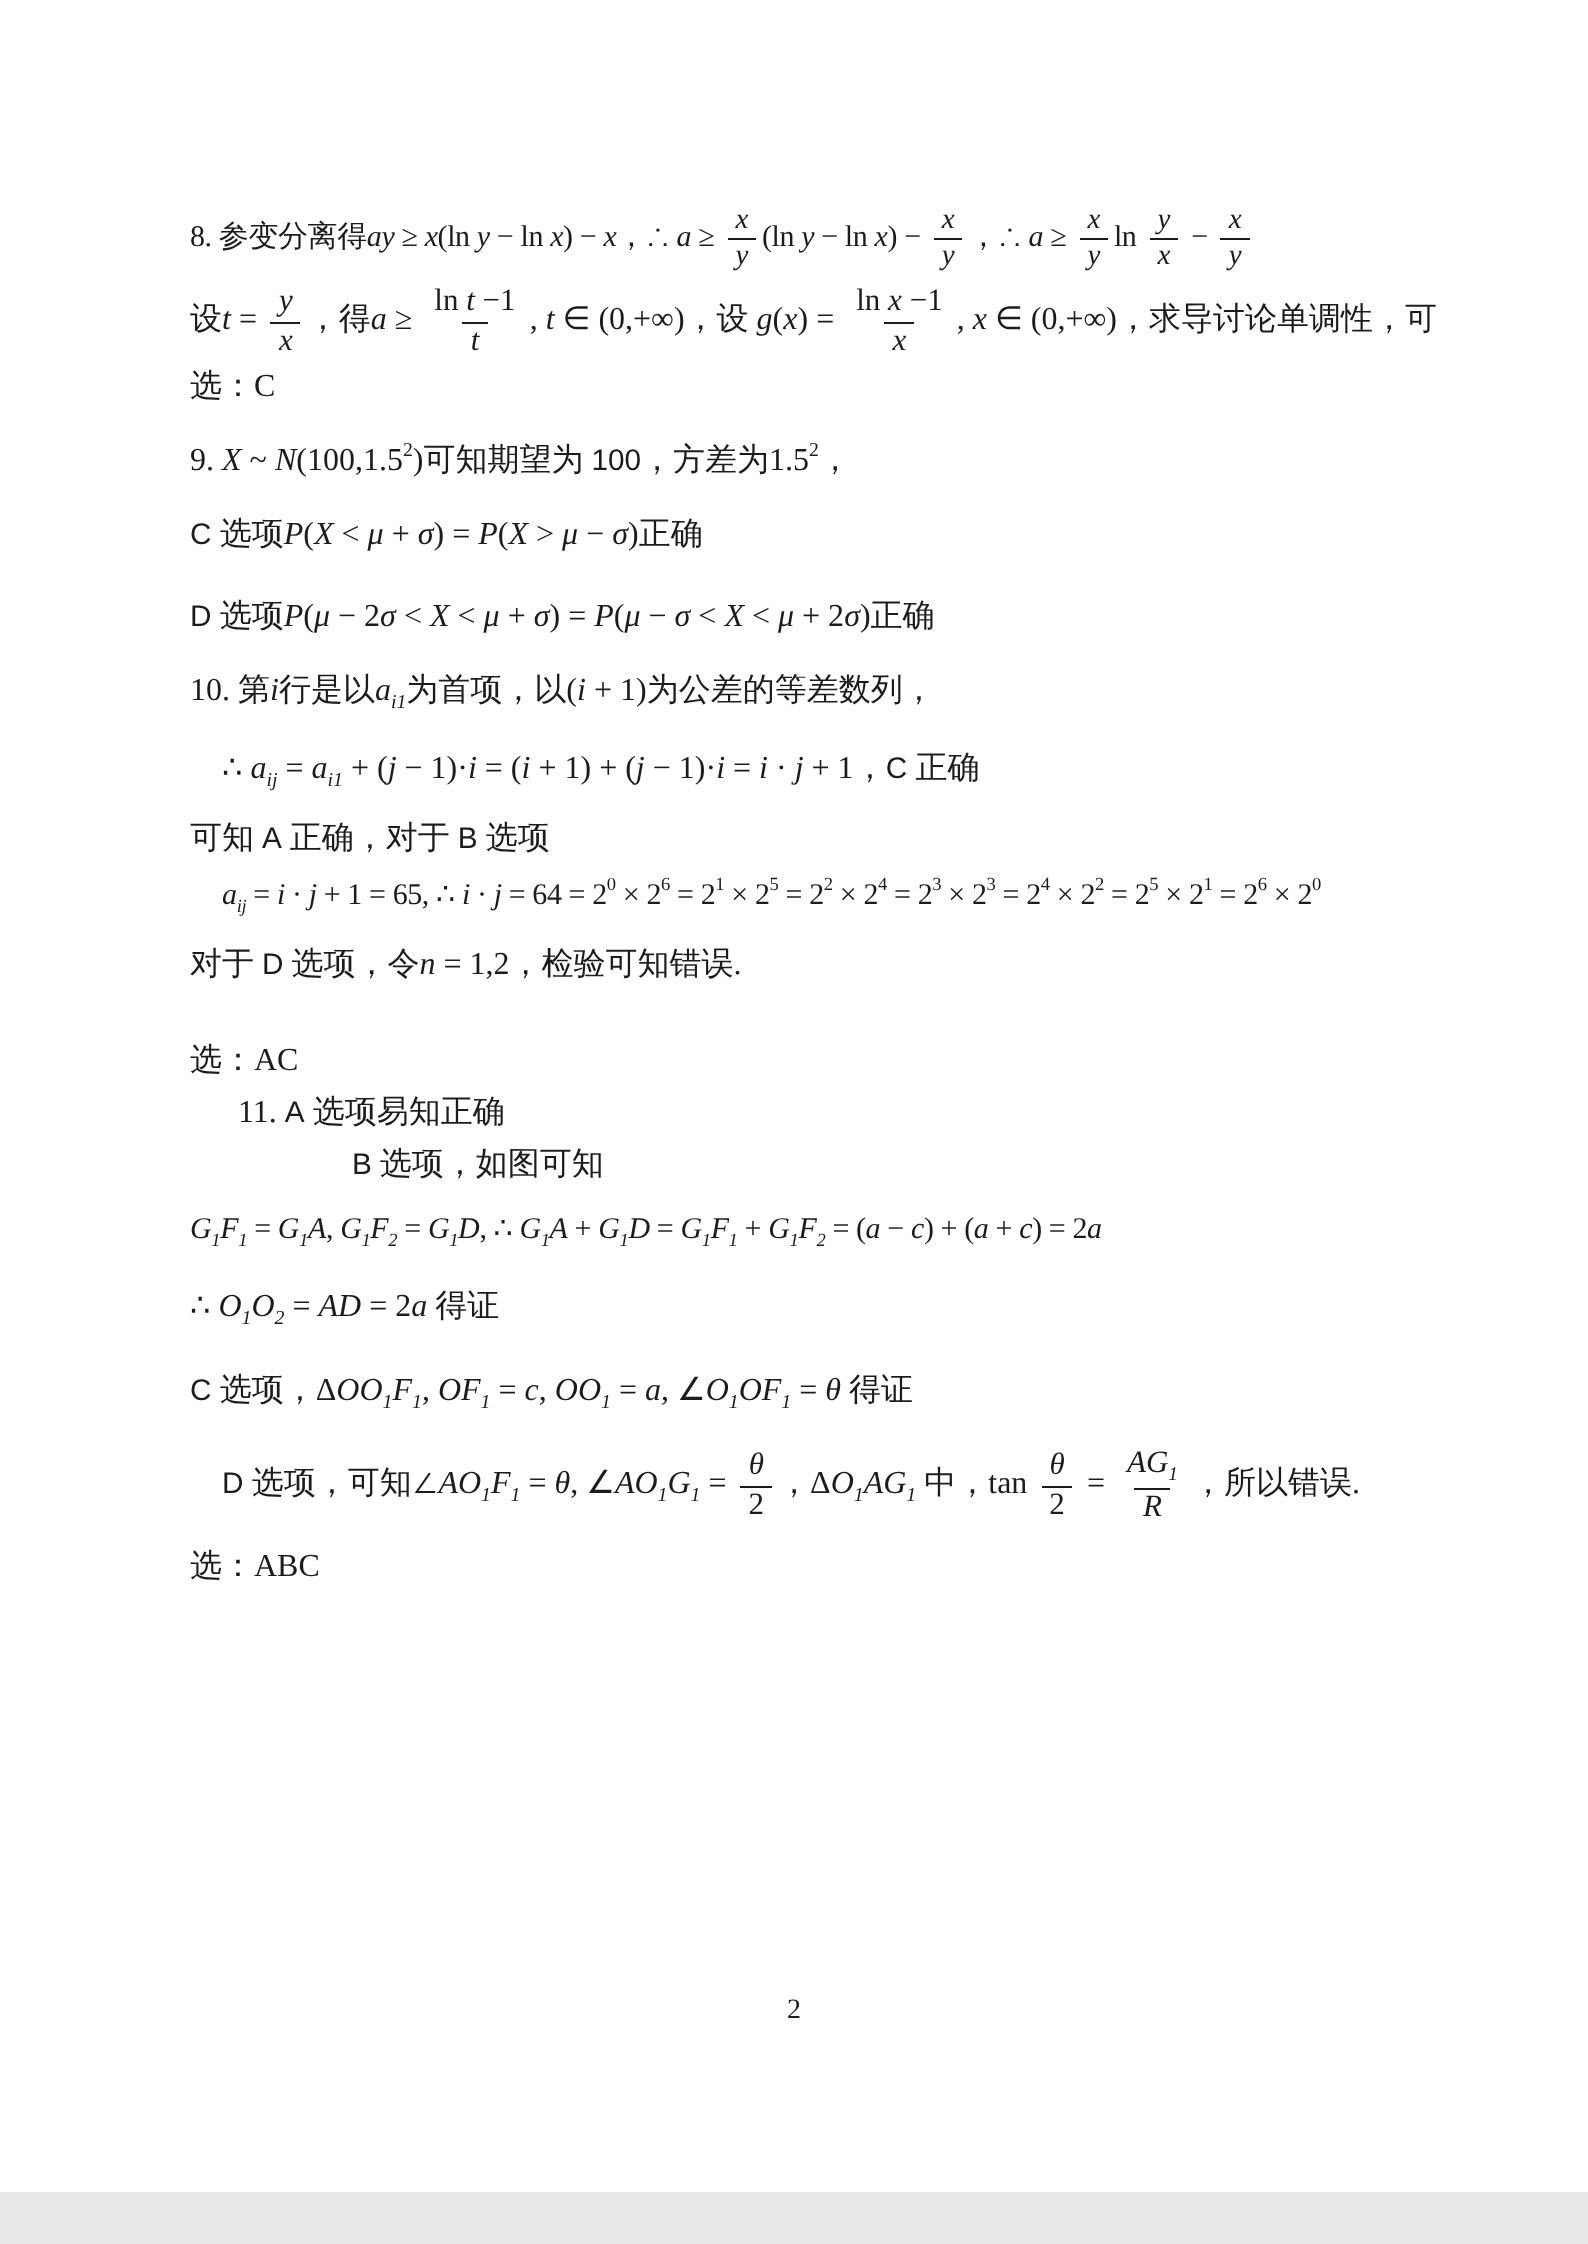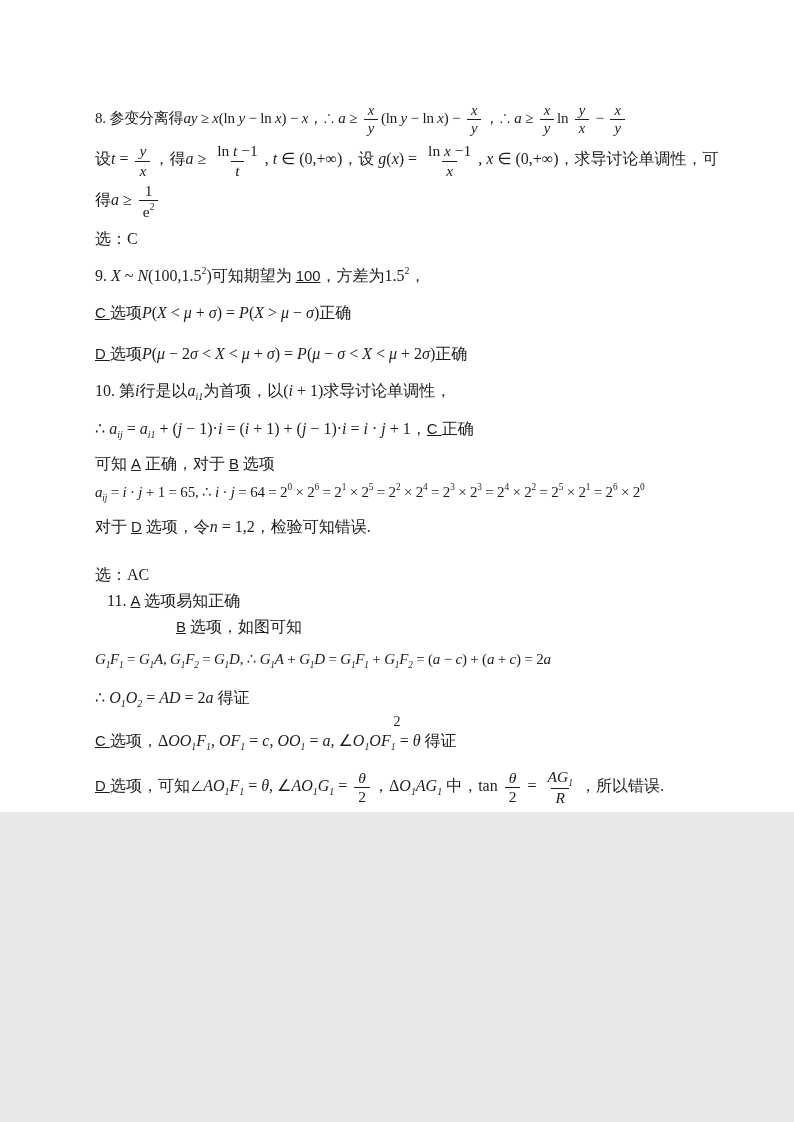--- a/index.html
+++ b/index.html
@@ -1,56 +1,56 @@
 <!DOCTYPE html>
 <html><head>
 <meta charset="utf-8">
 <style>
   html, body { margin: 0; padding: 0; background: #e8e8e8; }
   .page {
     position: relative;
     width: 794px;
-    height: 812px;
+    height: 1096px;
     margin: 0 auto;
     background: #ffffff;
     color: #1c1c1c;
     font-size: 16px;
     overflow: hidden;
   }
   .content { padding: 102px 48px 0 95px; }
   .line { line-height: 1.5; margin-bottom: 8px; }
 
   
   .tx  { font-family: "Liberation Serif", serif; }
-  .lb  { font-family: "Liberation Sans", sans-serif; font-size: 0.93em; text-decoration: underline; }
+  .lb  { font-family: "Liberation Sans", sans-serif; font-size: 0.93em; }
   .mi  { font-family: "Liberation Serif", serif; font-style: italic; }
   .mr  { font-family: "Liberation Serif", serif; }
   .sup { font-family: "Liberation Serif", serif; font-size: 0.62em; vertical-align: 7px; }
   .sub { font-family: "Liberation Serif", serif; font-style: italic; font-size: 0.62em; vertical-align: -4px; }
   .frac {
     display: inline-flex;
     flex-direction: column;
     align-items: center;
     vertical-align: middle;
     margin: 0 3px;
     line-height: 1.18;
     font-size: 0.97em;
     text-align: center;
   }
   .frac .fn { display: block; padding: 0 4px; }
   .frac .fd { display: block; border-top: 1px solid #1c1c1c; padding: 0 4px; }
 
   
   .mb-0  { margin-bottom: 2px; }
   .mb-xs { margin-bottom: 5px; }
-  .mb-s  { margin-bottom: 9px; }
+  .mb-s  { margin-bottom: 9px; margin-left: 16px; }
   .mb-m  { margin-bottom: 13px; }
   .mb-l  { margin-bottom: 17px; }
   .mb-xl { margin-bottom: 24px; }
-  .ind-1 { margin-left: 12px; }
+  .ind-1 { margin-left: 24px; }
   .ind-2 { margin-left: 81px; }
   .tight { font-size: 15px; letter-spacing: -0.2px; }
 
   .page-num {
     position: absolute;
     bottom: 82px;
     left: 0;
     right: 0;
     text-align: center;
     font-family: "Liberation Serif", serif;
@@ -82,29 +82,25 @@
     <div class="line mb-0"><span class="tx">设</span><span class="mi">t</span><span class="mr"> = </span><span class="frac">
           <span class="fn"><span class="mi">y</span></span>
           <span class="fd"><span class="mi">x</span></span>
         </span><span class="tx">，得</span><span class="mi">a</span><span class="mr"> ≥ </span><span class="frac">
           <span class="fn"><span class="mr">ln </span><span class="mi">t</span><span class="mr"> −1</span></span>
           <span class="fd"><span class="mi">t</span></span>
         </span><span class="mr">, </span><span class="mi">t</span><span class="mr"> ∈ (0,+∞)</span><span class="tx">，设 </span><span class="mi">g</span><span class="mr">(</span><span class="mi">x</span><span class="mr">) = </span><span class="frac">
           <span class="fn"><span class="mr">ln </span><span class="mi">x</span><span class="mr"> −1</span></span>
           <span class="fd"><span class="mi">x</span></span>
         </span><span class="mr">, </span><span class="mi">x</span><span class="mr"> ∈ (0,+∞)</span><span class="tx">，求导讨论单调性，可</span></div>
-    <div class="line mb-xs"><span class="tx">得</span><span class="mi">a</span><span class="mr"> ≥ </span><span class="frac">
-          <span class="fn"><span class="mr">1</span></span>
-          <span class="fd"><span class="mr">e</span><span class="sup">2</span></span>
-        </span></div>
     <div class="line mb-m"><span class="tx">选：</span><span class="mr">C</span></div>
     <div class="line mb-m"><span class="tx">9. </span><span class="mi">X</span><span class="mr"> ~ </span><span class="mi">N</span><span class="mr">(100,1.5</span><span class="sup">2</span><span class="mr">)</span><span class="tx">可知期望为 </span><span class="lb">100</span><span class="tx">，方差为</span><span class="mr">1.5</span><span class="sup">2</span><span class="tx">，</span></div>
     <div class="line mb-l"><span class="lb">C </span><span class="tx">选项</span><span class="mi">P</span><span class="mr">(</span><span class="mi">X</span><span class="mr"> &lt; </span><span class="mi">μ</span><span class="mr"> + </span><span class="mi">σ</span><span class="mr">) = </span><span class="mi">P</span><span class="mr">(</span><span class="mi">X</span><span class="mr"> &gt; </span><span class="mi">μ</span><span class="mr"> − </span><span class="mi">σ</span><span class="mr">)</span><span class="tx">正确</span></div>
     <div class="line mb-m"><span class="lb">D </span><span class="tx">选项</span><span class="mi">P</span><span class="mr">(</span><span class="mi">μ</span><span class="mr"> − 2</span><span class="mi">σ</span><span class="mr"> &lt; </span><span class="mi">X</span><span class="mr"> &lt; </span><span class="mi">μ</span><span class="mr"> + </span><span class="mi">σ</span><span class="mr">) = </span><span class="mi">P</span><span class="mr">(</span><span class="mi">μ</span><span class="mr"> − </span><span class="mi">σ</span><span class="mr"> &lt; </span><span class="mi">X</span><span class="mr"> &lt; </span><span class="mi">μ</span><span class="mr"> + 2</span><span class="mi">σ</span><span class="mr">)</span><span class="tx">正确</span></div>
-    <div class="line mb-m"><span class="tx">10. 第</span><span class="mi">i</span><span class="tx">行是以</span><span class="mi">a</span><span class="sub">i1</span><span class="tx">为首项，以</span><span class="mr">(</span><span class="mi">i</span><span class="mr"> + 1)</span><span class="tx">求导讨论单调性，</span></div>
+    <div class="line mb-m"><span class="tx">10. 第</span><span class="mi">i</span><span class="tx">行是以</span><span class="mi">a</span><span class="sub">i1</span><span class="tx">为首项，以</span><span class="mr">(</span><span class="mi">i</span><span class="mr"> + 1)</span><span class="tx">为公差的等差数列，</span></div>
     <div class="line mb-s"><span class="mr">∴ </span><span class="mi">a</span><span class="sub">ij</span><span class="mr"> = </span><span class="mi">a</span><span class="sub">i1</span><span class="mr"> + (</span><span class="mi">j</span><span class="mr"> − 1)·</span><span class="mi">i</span><span class="mr"> = (</span><span class="mi">i</span><span class="mr"> + 1) + (</span><span class="mi">j</span><span class="mr"> − 1)·</span><span class="mi">i</span><span class="mr"> = </span><span class="mi">i</span><span class="mr"> · </span><span class="mi">j</span><span class="mr"> + 1</span><span class="tx">，</span><span class="lb">C </span><span class="tx">正确</span></div>
     <div class="line mb-xs"><span class="tx">可知 </span><span class="lb">A</span><span class="tx"> 正确，对于 </span><span class="lb">B</span><span class="tx"> 选项</span></div>
     <div class="line mb-s tight"><span class="mi">a</span><span class="sub">ij</span><span class="mr"> = </span><span class="mi">i</span><span class="mr"> · </span><span class="mi">j</span><span class="mr"> + 1 = 65, ∴ </span><span class="mi">i</span><span class="mr"> · </span><span class="mi">j</span><span class="mr"> = 64 = 2</span><span class="sup">0</span><span class="mr"> × 2</span><span class="sup">6</span><span class="mr"> = 2</span><span class="sup">1</span><span class="mr"> × 2</span><span class="sup">5</span><span class="mr"> = 2</span><span class="sup">2</span><span class="mr"> × 2</span><span class="sup">4</span><span class="mr"> = 2</span><span class="sup">3</span><span class="mr"> × 2</span><span class="sup">3</span><span class="mr"> = 2</span><span class="sup">4</span><span class="mr"> × 2</span><span class="sup">2</span><span class="mr"> = 2</span><span class="sup">5</span><span class="mr"> × 2</span><span class="sup">1</span><span class="mr"> = 2</span><span class="sup">6</span><span class="mr"> × 2</span><span class="sup">0</span></div>
     <div class="line mb-xl"><span class="tx">对于 </span><span class="lb">D</span><span class="tx"> 选项，令</span><span class="mi">n</span><span class="mr"> = 1,2</span><span class="tx">，检验可知错误.</span></div>
     <div class="line mb-0"><span class="tx">选：</span><span class="mr">AC</span></div>
     <div class="line mb-0 ind-1"><span class="tx">11. </span><span class="lb">A</span><span class="tx"> 选项易知正确</span></div>
     <div class="line mb-s ind-2"><span class="lb">B</span><span class="tx"> 选项，如图可知</span></div>
     <div class="line mb-m tight"><span class="mi">G</span><span class="sub">1</span><span class="mi">F</span><span class="sub">1</span><span class="mr"> = </span><span class="mi">G</span><span class="sub">1</span><span class="mi">A</span><span class="mr">, </span><span class="mi">G</span><span class="sub">1</span><span class="mi">F</span><span class="sub">2</span><span class="mr"> = </span><span class="mi">G</span><span class="sub">1</span><span class="mi">D</span><span class="mr">, ∴ </span><span class="mi">G</span><span class="sub">1</span><span class="mi">A</span><span class="mr"> + </span><span class="mi">G</span><span class="sub">1</span><span class="mi">D</span><span class="mr"> = </span><span class="mi">G</span><span class="sub">1</span><span class="mi">F</span><span class="sub">1</span><span class="mr"> + </span><span class="mi">G</span><span class="sub">1</span><span class="mi">F</span><span class="sub">2</span><span class="mr"> = (</span><span class="mi">a</span><span class="mr"> − </span><span class="mi">c</span><span class="mr">) + (</span><span class="mi">a</span><span class="mr"> + </span><span class="mi">c</span><span class="mr">) = 2</span><span class="mi">a</span></div>
     <div class="line mb-l"><span class="mr">∴ </span><span class="mi">O</span><span class="sub">1</span><span class="mi">O</span><span class="sub">2</span><span class="mr"> = </span><span class="mi">AD</span><span class="mr"> = 2</span><span class="mi">a</span><span class="tx"> 得证</span></div>
     <div class="line mb-m"><span class="lb">C </span><span class="tx">选项，</span><span class="mr">Δ</span><span class="mi">OO</span><span class="sub">1</span><span class="mi">F</span><span class="sub">1</span><span class="mr">, </span><span class="mi">OF</span><span class="sub">1</span><span class="mr"> = </span><span class="mi">c</span><span class="mr">, </span><span class="mi">OO</span><span class="sub">1</span><span class="mr"> = </span><span class="mi">a</span><span class="mr">, ∠</span><span class="mi">O</span><span class="sub">1</span><span class="mi">OF</span><span class="sub">1</span><span class="mr"> = </span><span class="mi">θ</span><span class="tx"> 得证</span></div>

